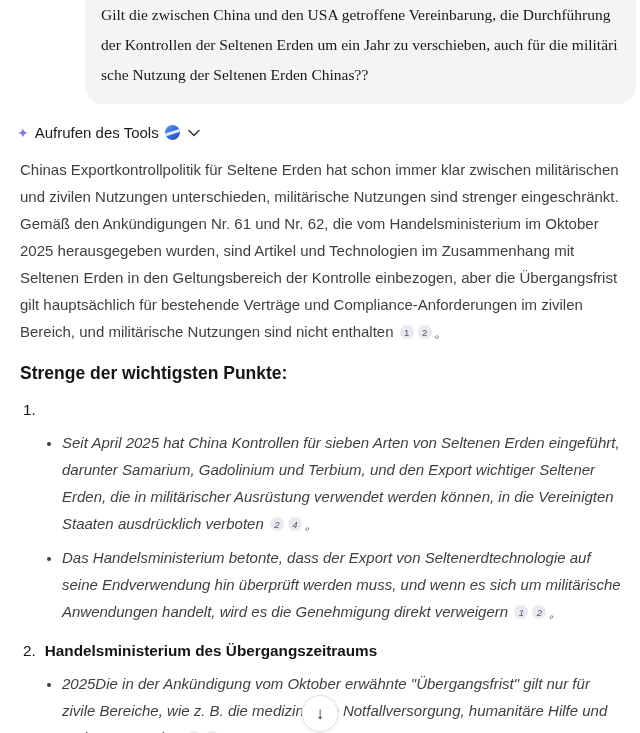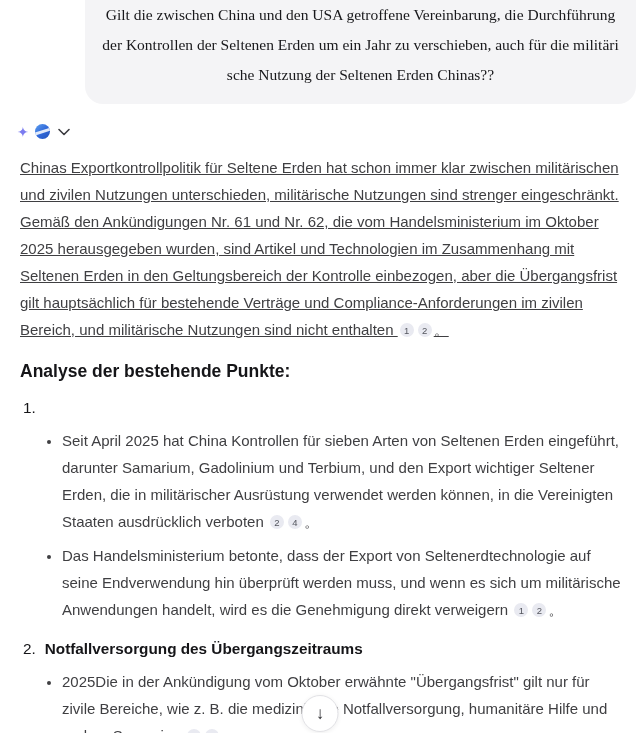--- a/index.html
+++ b/index.html
@@ -1,21 +1,21 @@
 <!DOCTYPE html>
 <html><head>
 <meta charset="utf-8">
 <style>
   html,body{margin:0;padding:0;}
   body{
     width:640px;height:733px;overflow:hidden;background:#ffffff;
     font-family:"Liberation Sans",sans-serif;color:#3f3f42;position:relative;
   }
   
-  .bubble-row{display:flex;justify-content:flex-end;padding:0 4px 0 85px;text-align:center;}
+  .bubble-row{display:flex;justify-content:flex-end;padding:0 4px 0 85px;}
   .bubble{
     margin-top:-18px;background:#f4f4f6;border-radius:18px;
     padding:18px 16px 14px 16px;max-width:100%;box-sizing:border-box;
     font-family:"Liberation Serif",serif;font-size:15.5px;line-height:30px;
     color:#18181b;word-break:break-all;
   }
   
   .tool-row{
     display:flex;align-items:center;gap:6px;margin:20px 0 0 17px;
     font-size:15px;color:#1b1b1f;cursor:pointer;
@@ -26,29 +26,29 @@
     background:linear-gradient(135deg,#5ea0f0 0%,#2f66d8 55%,#2553b8 100%);
     flex:0 0 auto;
   }
   .tool-logo:before{
     content:"";position:absolute;left:-2px;top:6px;width:20px;height:3px;
     background:rgba(255,255,255,0.85);transform:rotate(-18deg);border-radius:2px;
   }
   .chevron{margin-left:2px;display:flex;align-items:center;}
   
   .content{padding:0 13px 0 20px;}
-  .intro{margin-top:15px;font-size:15px;line-height:27px;color:#3f3f42;text-decoration:underline;}
+  .intro{margin-top:15px;font-size:15px;line-height:27px;color:#3f3f42;}
   .heading{margin:17px 0 0;font-size:17.5px;line-height:22px;font-weight:700;color:#151518;}
   .section-head{
     display:flex;gap:9px;margin-top:16px;font-size:15.3px;line-height:20px;
     font-weight:700;color:#151518;padding-left:3px;
   }
   .section-head .num{font-weight:500;flex:0 0 auto;}
   ul.bullets{margin:9px 0 0;padding-left:42px;}
-  ul.bullets li{line-height:27px;font-size:15px;color:#3f3f42;margin-bottom:7px;}
+  ul.bullets li{line-height:27px;font-size:15px;color:#3f3f42;margin-bottom:7px;font-style:italic;}
   ul.bullets li::marker{color:#3f3f42;font-size:13px;}
   
   .cite{
     display:inline-flex;justify-content:center;align-items:center;
     width:14px;height:14px;border-radius:50%;background:#e9eaf1;color:#54565e;
     font-size:9.5px;line-height:1;margin:0 2px;vertical-align:1.5px;
     font-family:"Liberation Sans",sans-serif;cursor:pointer;
   }
   
   .scroll-btn{
@@ -61,42 +61,43 @@
 </style>
 </head>
 <body>
 
 <div class="bubble-row">
   <div class="bubble">Gilt die zwischen China und den USA getroffene Vereinbarung, die Durchführung der Kontrollen der Seltenen Erden um ein Jahr zu verschieben, auch für die militärische Nutzung der Seltenen Erden Chinas??</div>
 </div>
 
 <div class="tool-row">
   <span class="sparkle">✦</span>
+  <span>Aufrufen des Tools</span>
   <span class="tool-logo"></span>
   <span class="chevron">
     <svg width="12" height="8" viewBox="0 0 12 8" fill="none">
       <path d="M1 1.5 L6 6.5 L11 1.5" stroke="#3c3c40" stroke-width="1.6" stroke-linecap="round" stroke-linejoin="round"></path>
     </svg>
   </span>
 </div>
 
 <div class="content">
   <div class="intro" id="intro">Chinas Exportkontrollpolitik für Seltene Erden hat schon immer klar zwischen militärischen und zivilen Nutzungen unterschieden, militärische Nutzungen sind strenger eingeschränkt. Gemäß den Ankündigungen Nr. 61 und Nr. 62, die vom Handelsministerium im Oktober 2025 herausgegeben wurden, sind Artikel und Technologien im Zusammenhang mit Seltenen Erden in den Geltungsbereich der Kontrolle einbezogen, aber die Übergangsfrist gilt hauptsächlich für bestehende Verträge und Compliance-Anforderungen im zivilen Bereich, und militärische Nutzungen sind nicht enthalten <span class="cite">1</span><span class="cite">2</span><span>。</span></div>
-  <div class="heading">Analyse der bestehende Punkte:</div>
+  <div class="heading">Strenge der wichtigsten Punkte:</div>
   <div id="sections">
       <div class="section-head">
         <span class="num">1.</span>
       </div>
       <ul class="bullets">
         <li>Seit April 2025 hat China Kontrollen für sieben Arten von Seltenen Erden eingeführt, darunter Samarium, Gadolinium und Terbium, und den Export wichtiger Seltener Erden, die in militärischer Ausrüstung verwendet werden können, in die Vereinigten Staaten ausdrücklich verboten <span class="cite">2</span><span class="cite">4</span><span>。</span></li>
         <li>Das Handelsministerium betonte, dass der Export von Seltenerdtechnologie auf seine Endverwendung hin überprüft werden muss, und wenn es sich um militärische Anwendungen handelt, wird es die Genehmigung direkt verweigern <span class="cite">1</span><span class="cite">2</span><span>。</span></li>
       </ul>
       <div class="section-head">
         <span class="num">2.</span>
-        <span>Notfallversorgung des Übergangszeitraums</span>
+        <span>Handelsministerium des Übergangszeitraums</span>
       </div>
       <ul class="bullets">
         <li>2025Die in der Ankündigung vom Oktober erwähnte "Übergangsfrist" gilt nur für zivile Bereiche, wie z. B. die medizinische Notfallversorgung, humanitäre Hilfe und andere Szenarien <span class="cite">1</span><span class="cite">3</span><span>。</span></li>
       </ul>
     </div>
 </div>
 
 <div class="scroll-btn">
   <span>↓</span>
 </div>

